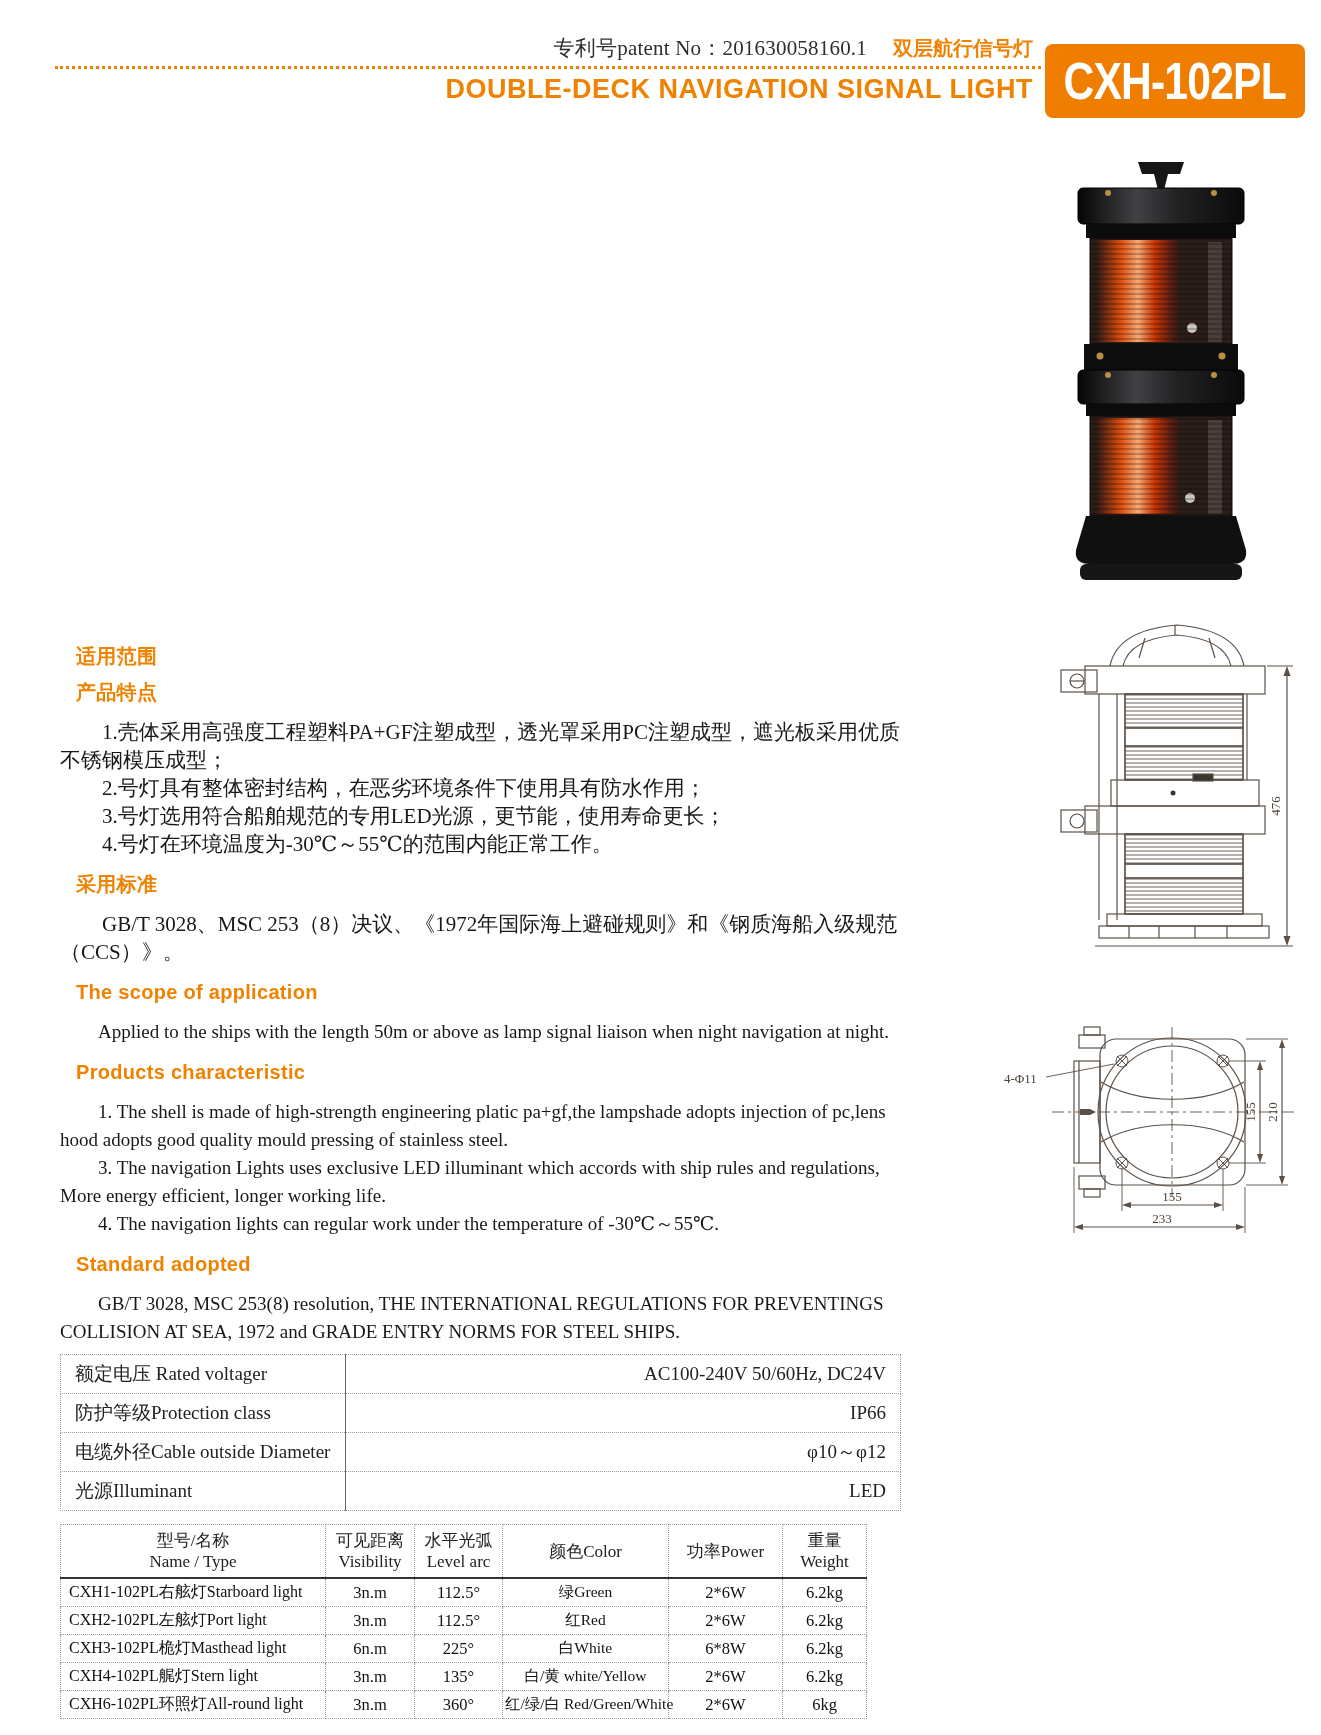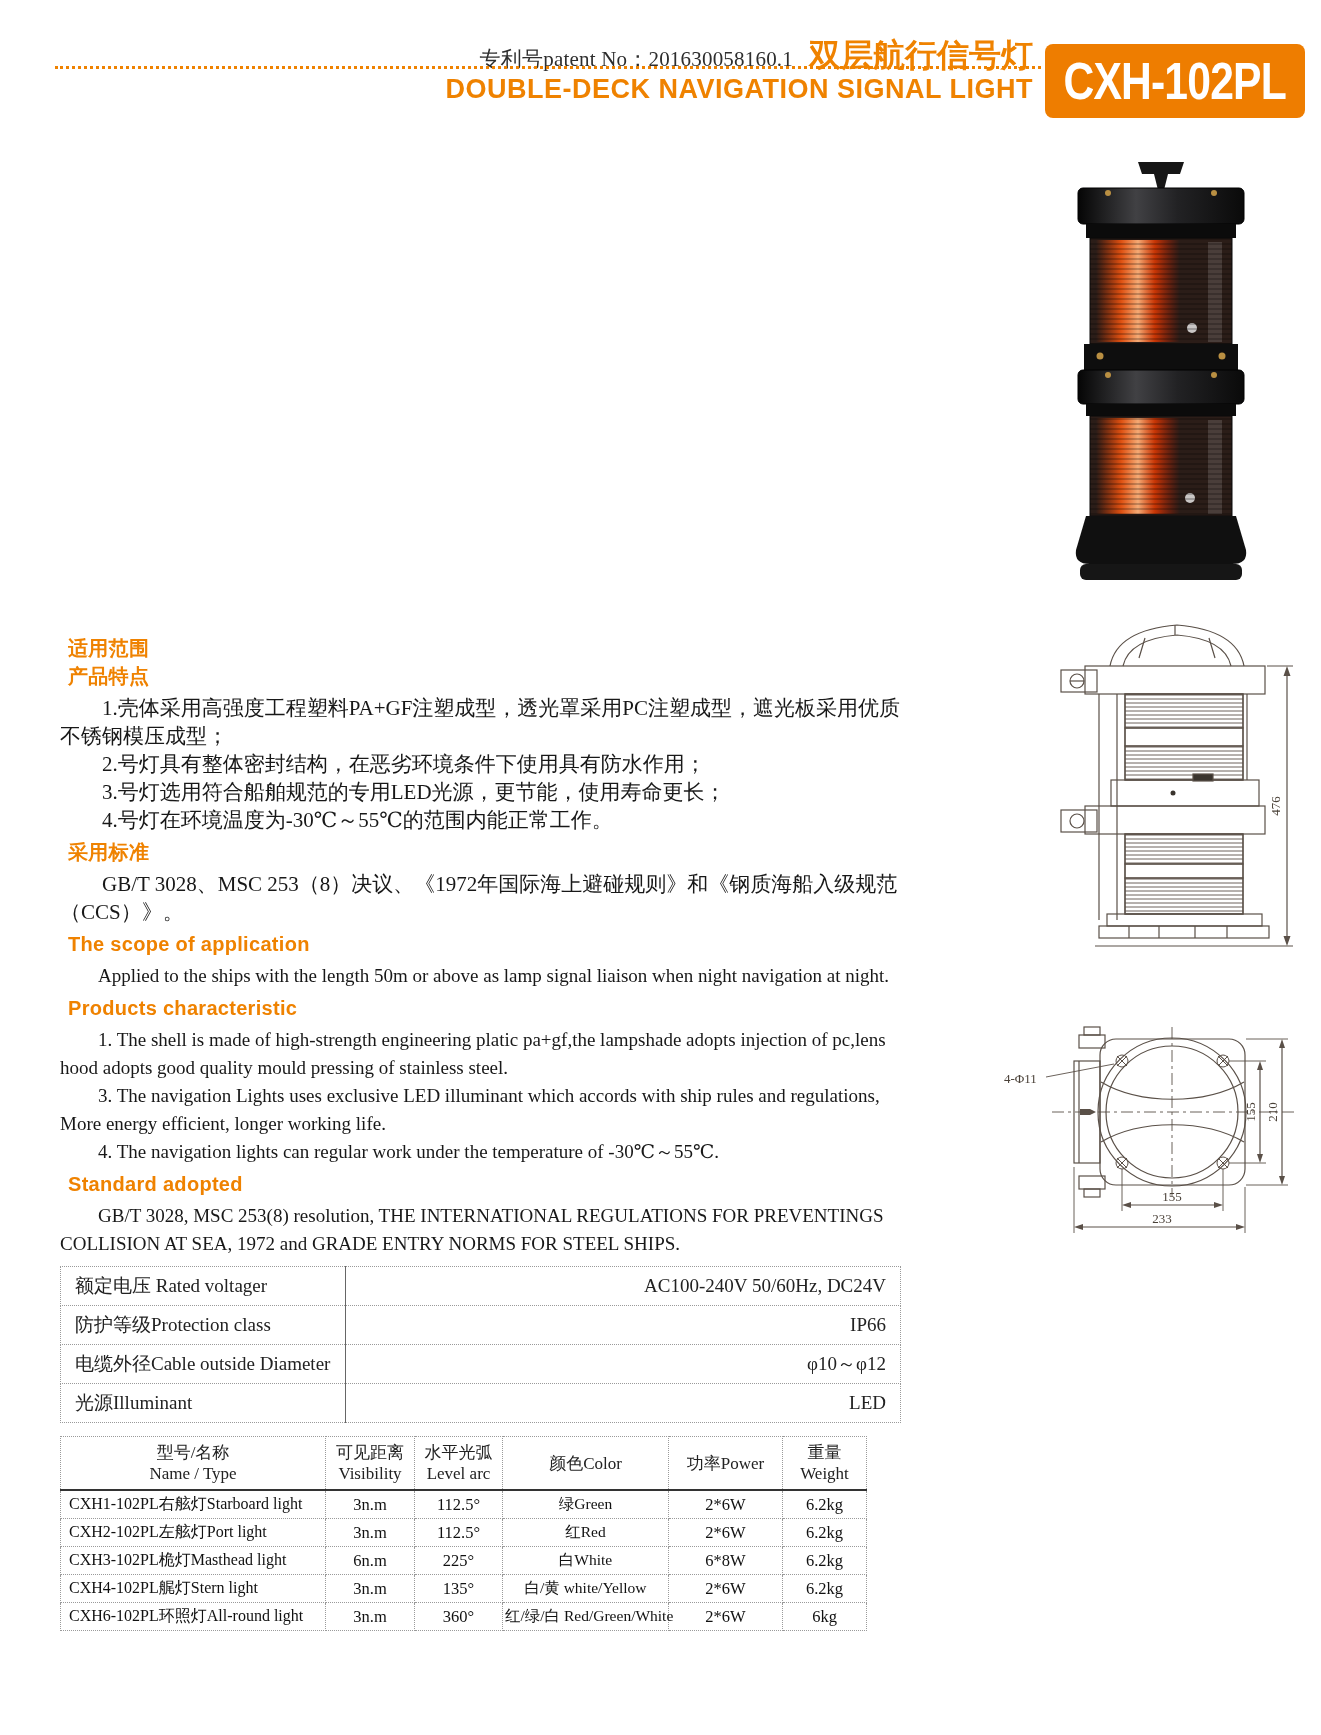--- a/index.html
+++ b/index.html
@@ -5,34 +5,34 @@
   :root{ --accent:#EF8200; --ink:#1e1e1e; --line:#5a5048; }
   *{box-sizing:border-box;}
   html,body{margin:0;padding:0;background:#ffffff;}
   .page{position:relative;width:1321px;height:1735px;background:#fff;overflow:hidden;
         font-family:"Liberation Serif","DejaVu Serif",serif;color:var(--ink);}
 
   
   .patent-row{position:absolute;top:34px;right:288px;white-space:nowrap;}
   .patent-no{font-size:21px;color:#2e2e2e;letter-spacing:.2px;}
   .title-cn{font-family:Liberation Serif, serif;font-weight:bold;
-            font-size:32px;color:var(--accent);margin-left:12px;}
+            font-size:20px;color:var(--accent);margin-left:22px;}
   .dotted-rule{position:absolute;top:66px;left:55px;width:986px;height:0;
                border-bottom:3px dotted var(--accent);}
   .title-en{position:absolute;top:74px;right:288px;margin:0;
             font-family:"Liberation Sans","DejaVu Sans",sans-serif;
             font-weight:bold;font-size:27px;color:var(--accent);letter-spacing:.5px;}
   .model-badge{position:absolute;left:1045px;top:44px;width:260px;height:74px;
                background:#EE7D00;border-radius:8px;display:flex;align-items:center;justify-content:center;}
   .badge-text{font-family:"Liberation Sans","DejaVu Sans",sans-serif;font-weight:bold;
               font-size:52px;color:#fff;transform:scaleX(.82);letter-spacing:-1px;white-space:nowrap;}
 
   
   .content{position:absolute;left:60px;top:630px;width:845px;}
-  .sec-h{margin:8px;font-family:"Liberation Sans","DejaVu Sans",sans-serif;
+  .sec-h{margin:16px;font-family:"Liberation Sans","DejaVu Sans",sans-serif;
          font-weight:bold;font-size:20px;line-height:20px;color:var(--accent);letter-spacing:.3px;}
   p.cn{margin:0;font-size:21px;line-height:28px;text-indent:2em;color:#181818;}
   p.en{margin:0;font-size:19px;line-height:28px;text-indent:2em;color:#181818;}
 
   
   table.spec-table{margin-top:8px;width:840px;border-collapse:collapse;table-layout:fixed;}
   .spec-table td{border:1.5px dotted #9a9a9a;font-size:19px;color:#222;
                  padding:6px 14px;height:23px;vertical-align:middle;}
   .spec-table td.lbl{border-right:1.5px solid #666;}
   .spec-table td.val{padding-left:22px;text-align:right;}

